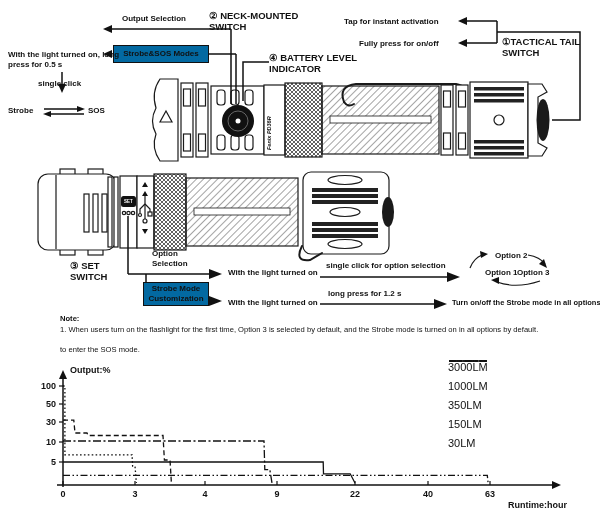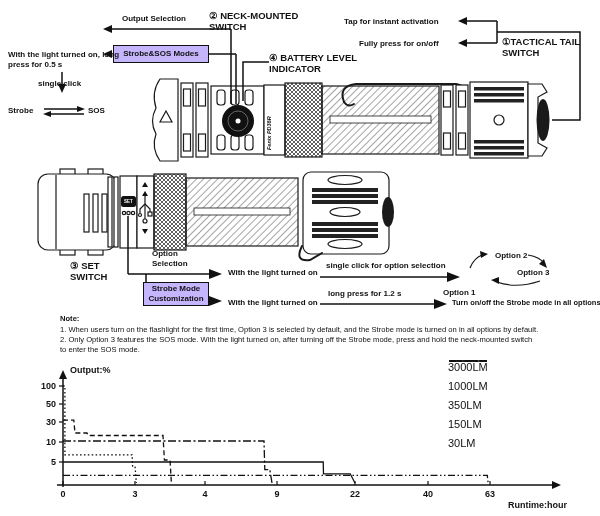--- a/index.html
+++ b/index.html
@@ -5,21 +5,21 @@
   html,body{margin:0;padding:0;background:#fff;}
   #page{position:relative;width:600px;height:516px;background:#fff;overflow:hidden;
         font-family:"Liberation Sans",sans-serif;color:#111;}
   svg{position:absolute;left:0;top:0;}
   .t{position:absolute;font-weight:bold;font-size:8px;line-height:1.25;color:#111;}
   .t9{font-size:9.5px;line-height:1.12;}
   .small{font-weight:normal;font-size:7.6px;line-height:1.3;}
   .nw{white-space:nowrap;}
   .ctr{text-align:center;}
   .box{border:1.3px solid #111;display:flex;align-items:center;justify-content:center;
-       text-align:center;background:#c4b5fd;}
+       text-align:center;background:#0369a1;}
   .vert{transform:rotate(-90deg);transform-origin:0 0;font-size:5.5px;font-style:italic;white-space:nowrap;}
   .setlbl{color:#fff;font-size:4.5px;text-align:center;line-height:1;}
   .ytick{text-align:right;}
   .leg-row{display:flex;align-items:center;height:19px;gap:5px;}
   .leg-row span{font-weight:normal;font-size:11px;color:#111;}
 </style>
 </head>
 <body>
 
 <div id="page">
@@ -217,29 +217,28 @@
 
   <div class="t vert" style="left:266px;top:150px;">Fenix PD36R</div>
   <div class="t setlbl" style="left:121px;top:199.5px;width:15px;">SET</div>
 
   <div class="t t9" style="left:70px;top:261px;width:54px;">③ SET SWITCH</div>
   <div class="t" style="left:152px;top:249px;width:50px;">Option Selection</div>
   <div class="t box" style="left:143px;top:282px;width:64px;height:22px;text-align:center;">Strobe Mode Customization</div>
   <div class="t nw" style="left:228px;top:268px;">With the light turned on</div>
   <div class="t nw" style="left:326px;top:261px;">single click for option selection</div>
   <div class="t nw" style="left:495px;top:251px;">Option 2</div>
-  <div class="t nw" style="left:443px;top:268px;margin-top:20px;">Option 1</div>
+  <div class="t nw" style="left:485px;top:268px;">Option 1</div>
   <div class="t nw" style="left:517px;top:268px;">Option 3</div>
   <div class="t nw" style="left:228px;top:298px;">With the light turned on</div>
   <div class="t nw" style="left:328px;top:289px;">long press for 1.2 s</div>
   <div class="t nw" style="left:452px;top:298px;font-size:7.5px;">Turn on/off the Strobe mode in all options</div>
 
   <div class="t small nw" style="left:60px;top:314px;font-weight:bold;">Note:</div>
   <div class="t small nw" style="left:60px;top:325px;">1. When users turn on the flashlight for the first time, Option 3 is selected by default, and the Strobe mode is turned on in all options by default.</div>
-  <div class="t small nw" style="left:60px;top:335px;">2. Only Option 3 features the SOS mode. With the light turned on, after turning off the Strobe mode, press and hold the neck-mounted switch</div>
   <div class="t small nw" style="left:60px;top:345px;">to enter the SOS mode.</div>
 
   <div class="t nw" style="left:70px;top:365px;font-size:9px;">Output:%</div>
   <div class="t nw" style="left:508px;top:464px;font-size:9px;margin-top:36px;">Runtime:hour</div>
 
   <div class="t ytick" style="left:20px;top:381px;width:36px;font-size:9px;">100</div>
   <div class="t ytick" style="left:20px;top:399px;width:36px;font-size:9px;">50</div>
   <div class="t ytick" style="left:20px;top:417px;width:36px;font-size:9px;">30</div>
   <div class="t ytick" style="left:20px;top:437px;width:36px;font-size:9px;">10</div>
   <div class="t ytick" style="left:20px;top:457px;width:36px;font-size:9px;">5</div>

